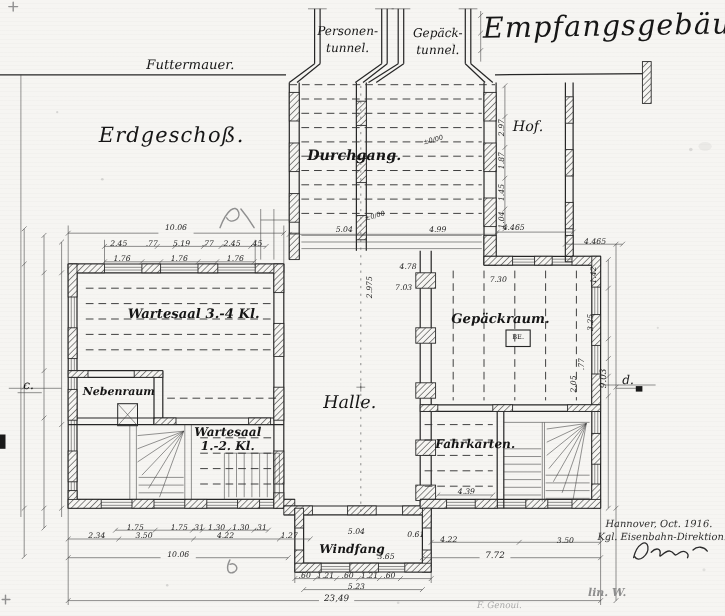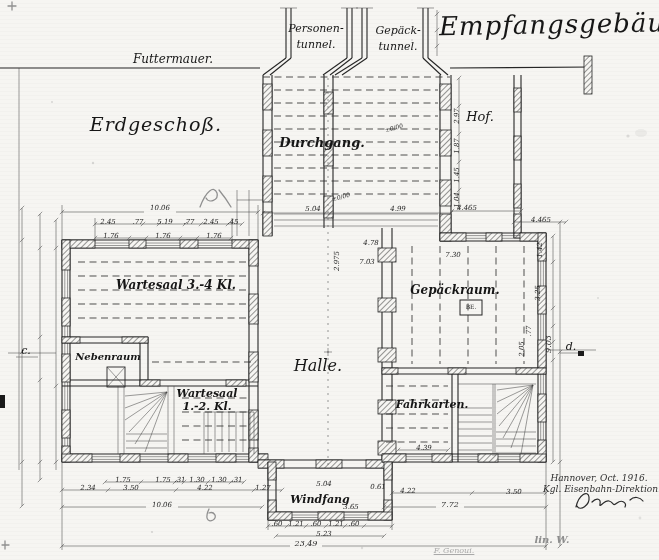--- a/index.html
+++ b/index.html
@@ -20,21 +20,21 @@
   .lbl{
     position:absolute;transform:translate(-50%,-50%);
     font-style:italic;color:#161616;white-space:nowrap;line-height:1;
     font-family:"DejaVu Serif", serif;
   }
   .title{font-size:26px;transform:translate(-50%,-50%) rotate(-1deg);letter-spacing:1px;}
   .big{font-size:19px;letter-spacing:1px;}
   .room{font-weight:bold;}
   .dim{font-size:7px;color:#1f1f1f;}
   .pencil-txt{color:#8d8d8d;font-weight:bold;}
-  .faint{color:#a9a9a9;text-decoration:underline;}
+  .faint{color:#a9a9a9;}
   .stamp{font-size:9px;color:#2e2e2e;}
 </style>
 </head>
 <body>
 
 <div class="sheet">
 
 <svg width="659" height="560" viewBox="0 0 659 560">
   <defs>
     <pattern id="h" width="4" height="4" patternUnits="userSpaceOnUse" patternTransform="rotate(45)">

